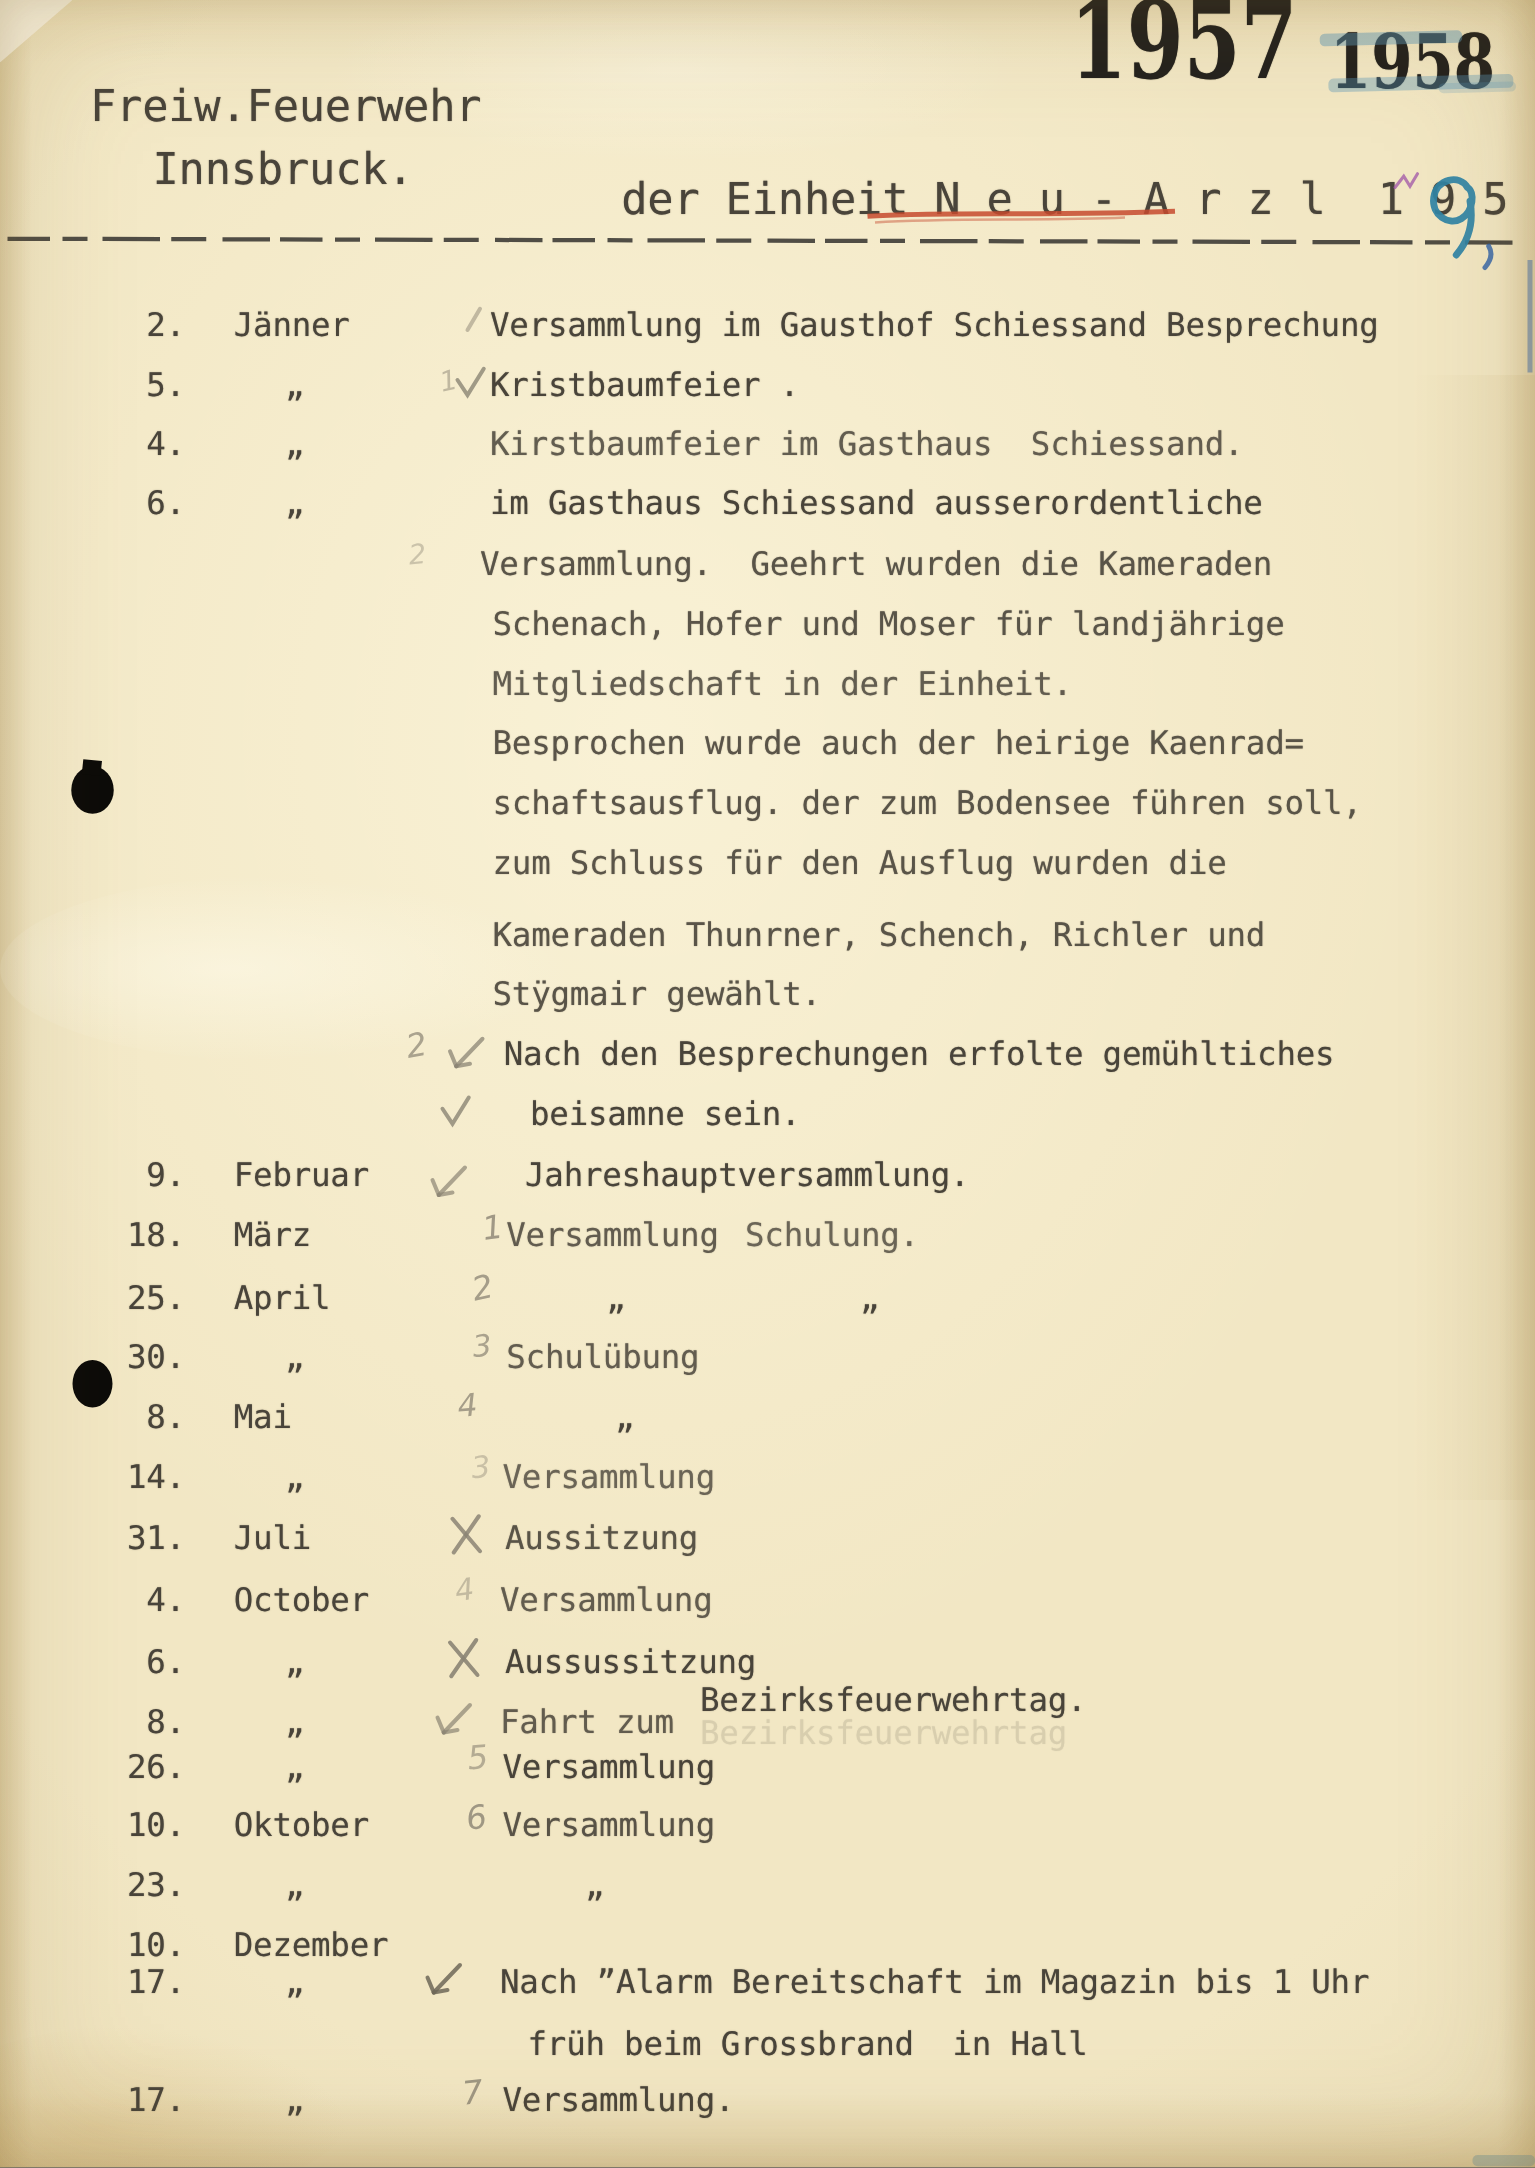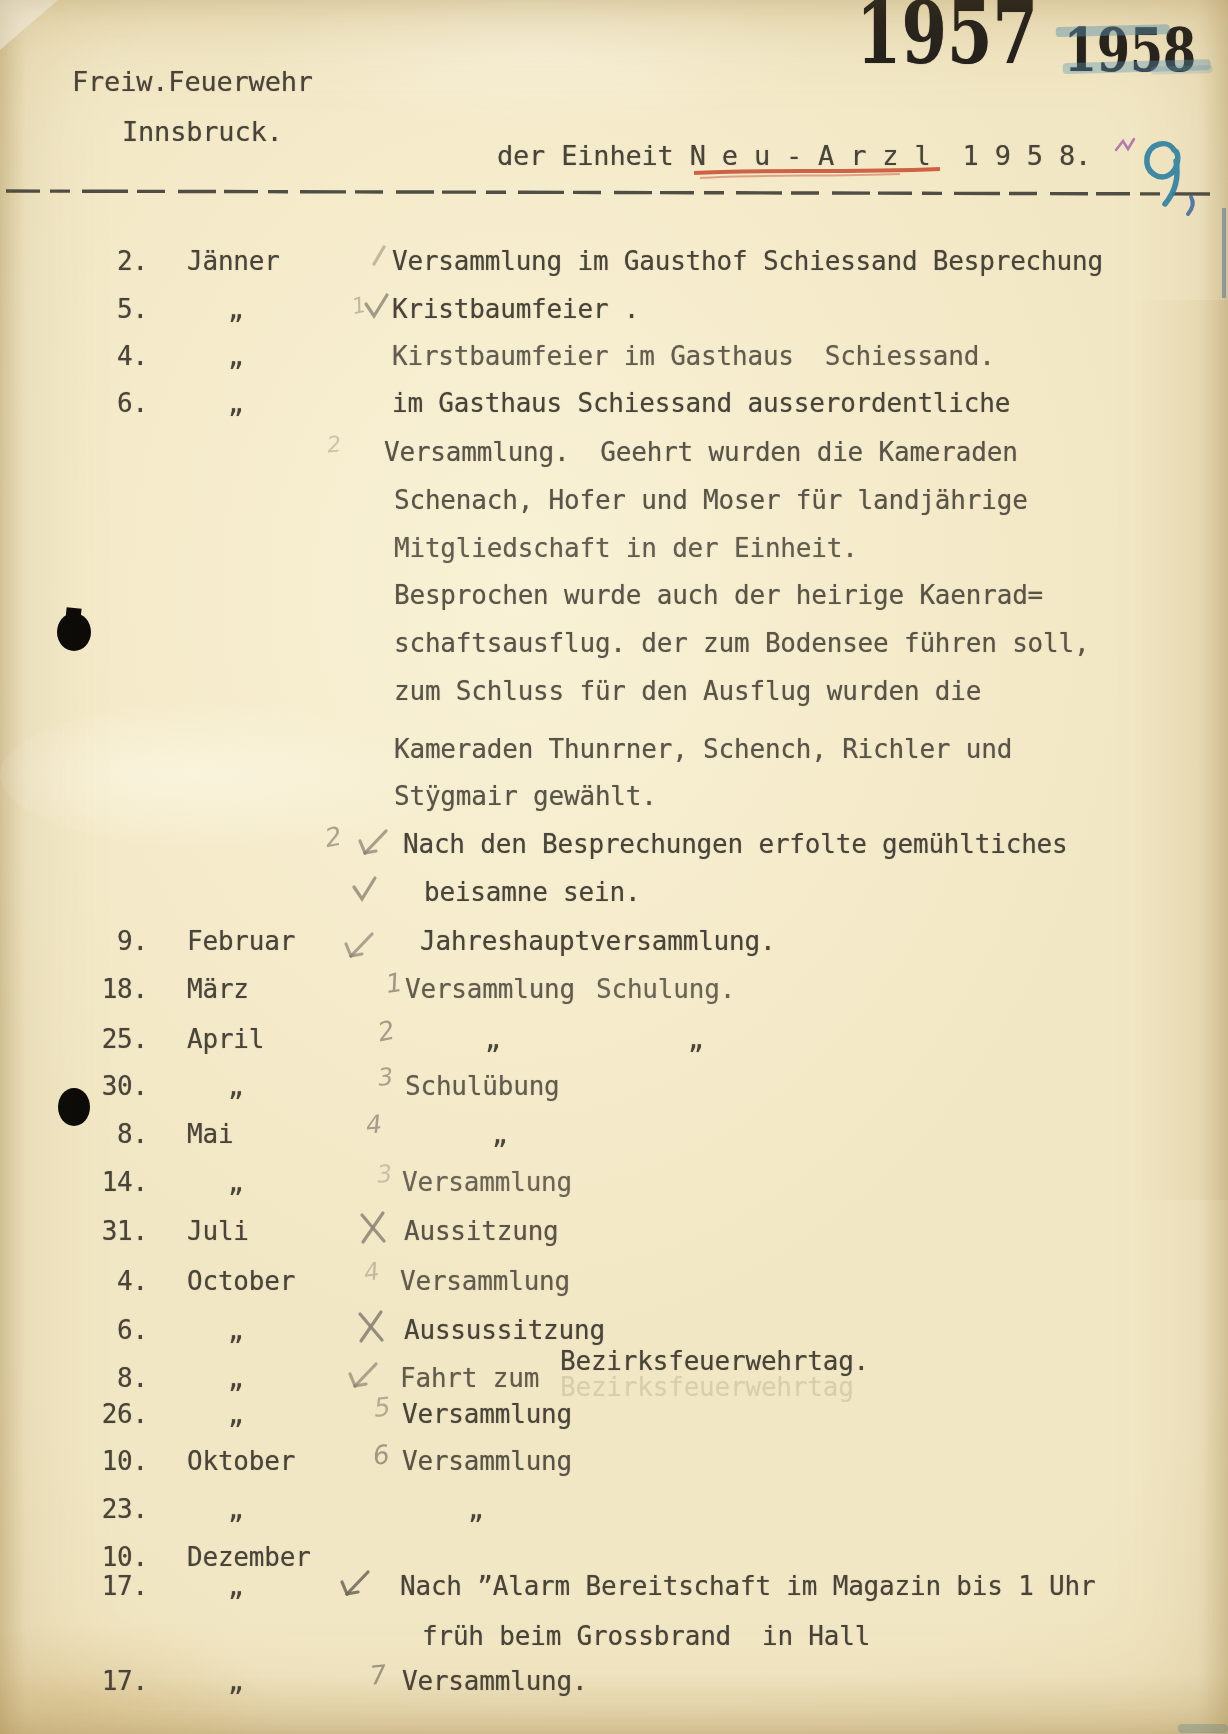--- a/index.html
+++ b/index.html
@@ -16,21 +16,21 @@
   }
   .page::after{
     content:"";position:absolute;inset:0;z-index:6;pointer-events:none;
     box-shadow:inset 0 0 110px rgba(130,100,40,.22), inset 0 0 26px rgba(130,100,40,.14);
   }
   .stain{position:absolute;z-index:0;pointer-events:none;border-radius:50%;}
   .corner-tl{position:absolute;left:0;top:0;width:58px;height:50px;z-index:1;
     background:#fbf6e7;clip-path:polygon(0 0,100% 0,0 100%);opacity:.8;}
   .typed{position:absolute;color:#49443a;white-space:pre;z-index:2;
     text-shadow:0 0 1px rgba(73,66,52,.55);letter-spacing:-0.2px;}
-  .hdr{font-size:27px;}
+  .hdr{font-size:35px;}
   .row-line{position:absolute;left:0;top:0;width:100%;height:32px;z-index:2;}
   .row-line span{position:absolute;font-size:26px;color:#49443a;white-space:pre;
     text-shadow:0 0 1px rgba(73,66,52,.55);letter-spacing:-0.2px;}
   .row-line .day{left:55px;width:93px;text-align:right;}
   .ghost{opacity:.15;filter:blur(.6px);}
   .stamp{position:absolute;font-family:"DejaVu Serif",serif;font-weight:700;color:#23211d;
     z-index:2;transform-origin:left top;line-height:1;text-shadow:0 0 1px rgba(20,18,12,.6);}
   .pencil{position:absolute;z-index:4;font-family:"DejaVu Sans",sans-serif;font-style:italic;
     color:#8b8474;pointer-events:none;}
   #overlay{position:absolute;left:0;top:0;z-index:3;pointer-events:none;}

